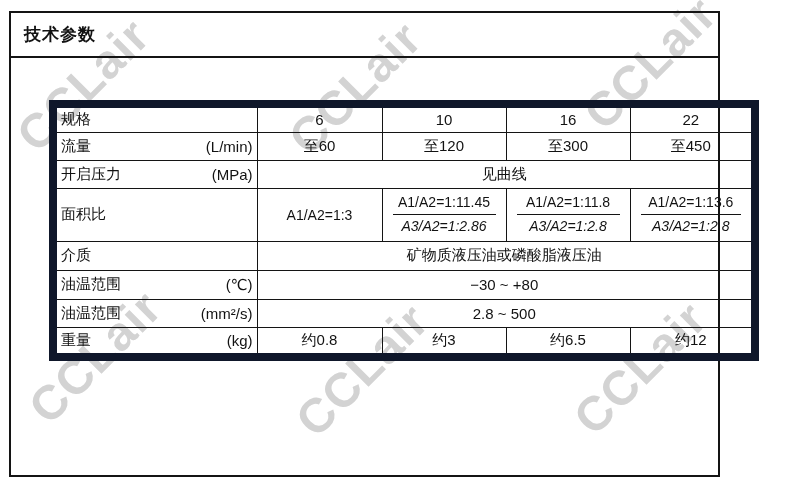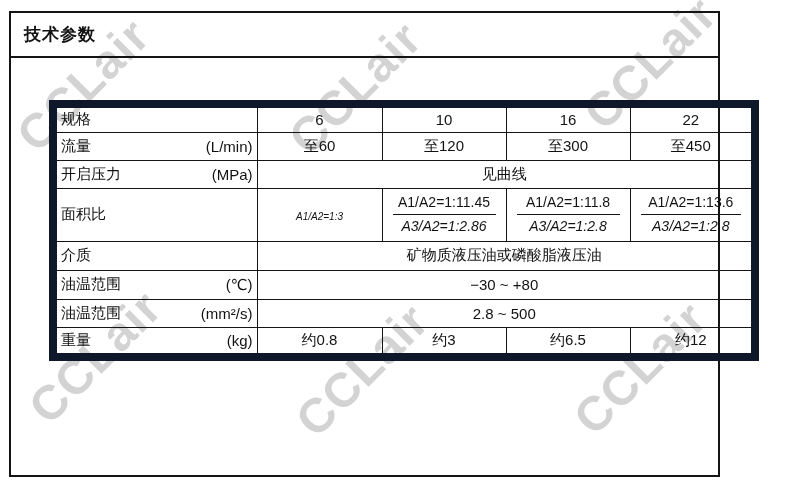--- a/index.html
+++ b/index.html
@@ -75,21 +75,21 @@
 
   td.lbl { text-align:left; padding:2px 5px; }
   .lbl-wrap {
     display:flex;
     justify-content:space-between;
     align-items:center;
     width:100%;
   }
   .unit { white-space:nowrap; }
 
-  .single-ratio { font-size:10px;font-style:italic; }
+  .single-ratio { font-size:14px; }
   .frac { display:block; margin:0 6px; font-size:14px; line-height:1.25; }
   .frac-top    { border-bottom:1.5px solid #141414; padding:1px 0 3px; }
   .frac-bottom { padding:3px 0 1px;font-style:italic; }
 </style>
 </head>
 <body>
 
 <span class="watermark w1">CCLair</span>
 <span class="watermark w2">CCLair</span>
 <span class="watermark w3">CCLair</span>

